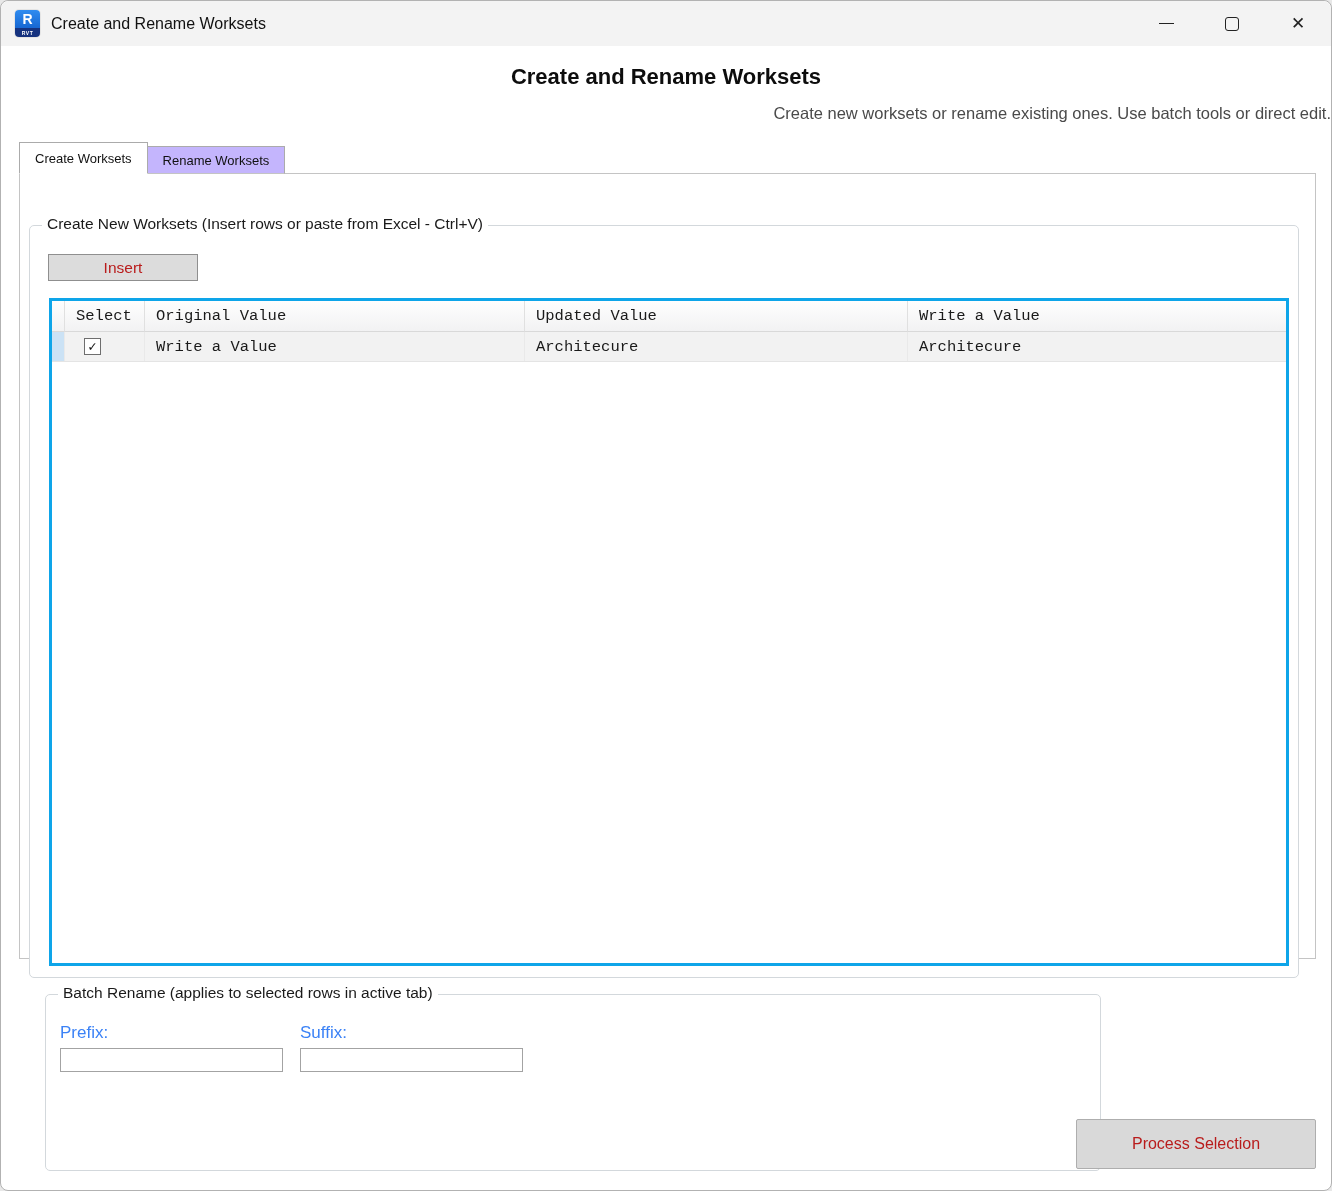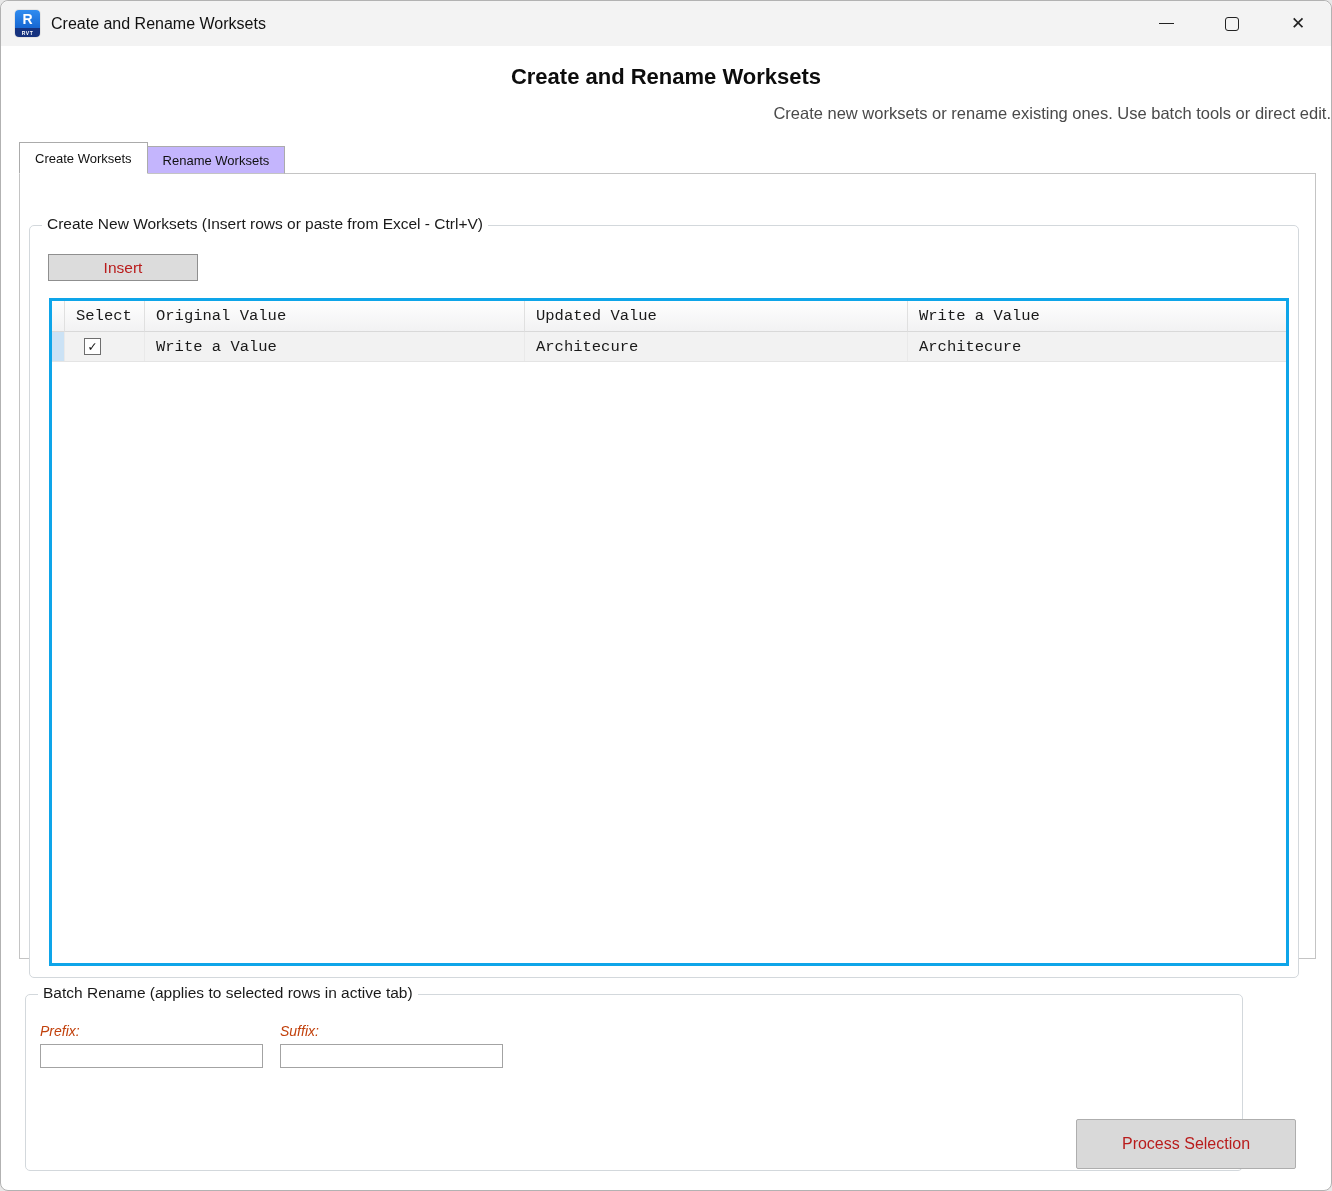--- a/index.html
+++ b/index.html
@@ -153,39 +153,39 @@
   .rowheader-selected { background: #cbe2f5; }
   .checkbox {
     width: 17px; height: 17px; margin-left: 8px;
     background: #ffffff; border: 1px solid #6e6e6e;
     display: flex; align-items: center; justify-content: center;
     font-size: 14px; font-weight: bold; color: #111;
     cursor: pointer; line-height: 1;
   }
   .grid-empty { flex: 1 1 auto; background: #ffffff; }
   
-  .gb-batch { left: 24px; top: 993px; width: 1218px; height: 177px; }
+  .gb-batch { left: 44px; top: 993px; width: 1056px; height: 177px; }
   .field { position: absolute; width: 224px; }
-  .field-label { font-size: 14px; color: #c2410c; display: block; margin-bottom: 5px; font-style: italic; }
+  .field-label { font-size: 17px; color: #3b82f6; display: block; margin-bottom: 5px; }
   .field input {
     width: 223px; height: 24px;
     border: 1px solid #a3a3a3;
     background: #ffffff;
     font-family: "Liberation Sans", sans-serif;
     font-size: 15px; padding: 0 6px;
     outline: none;
   }
   .f-prefix  { left: 14px;  top: 28px; }
   .f-suffix  { left: 254px; top: 28px; }
   .f-find    { left: 14px;  top: 109px; }
   .f-replace { left: 254px; top: 109px; }
   
   .process-btn {
     position: absolute; left: 1075px; top: 1118px;
-    width: 220px; height: 50px;
+    width: 240px; height: 50px;
     background: #d9d9d9;
     border: 1px solid #aeaeae;
     border-radius: 2px;
     font-size: 16px;
   }
 </style>
 </head>
 <body>
 
 <div class="window">

